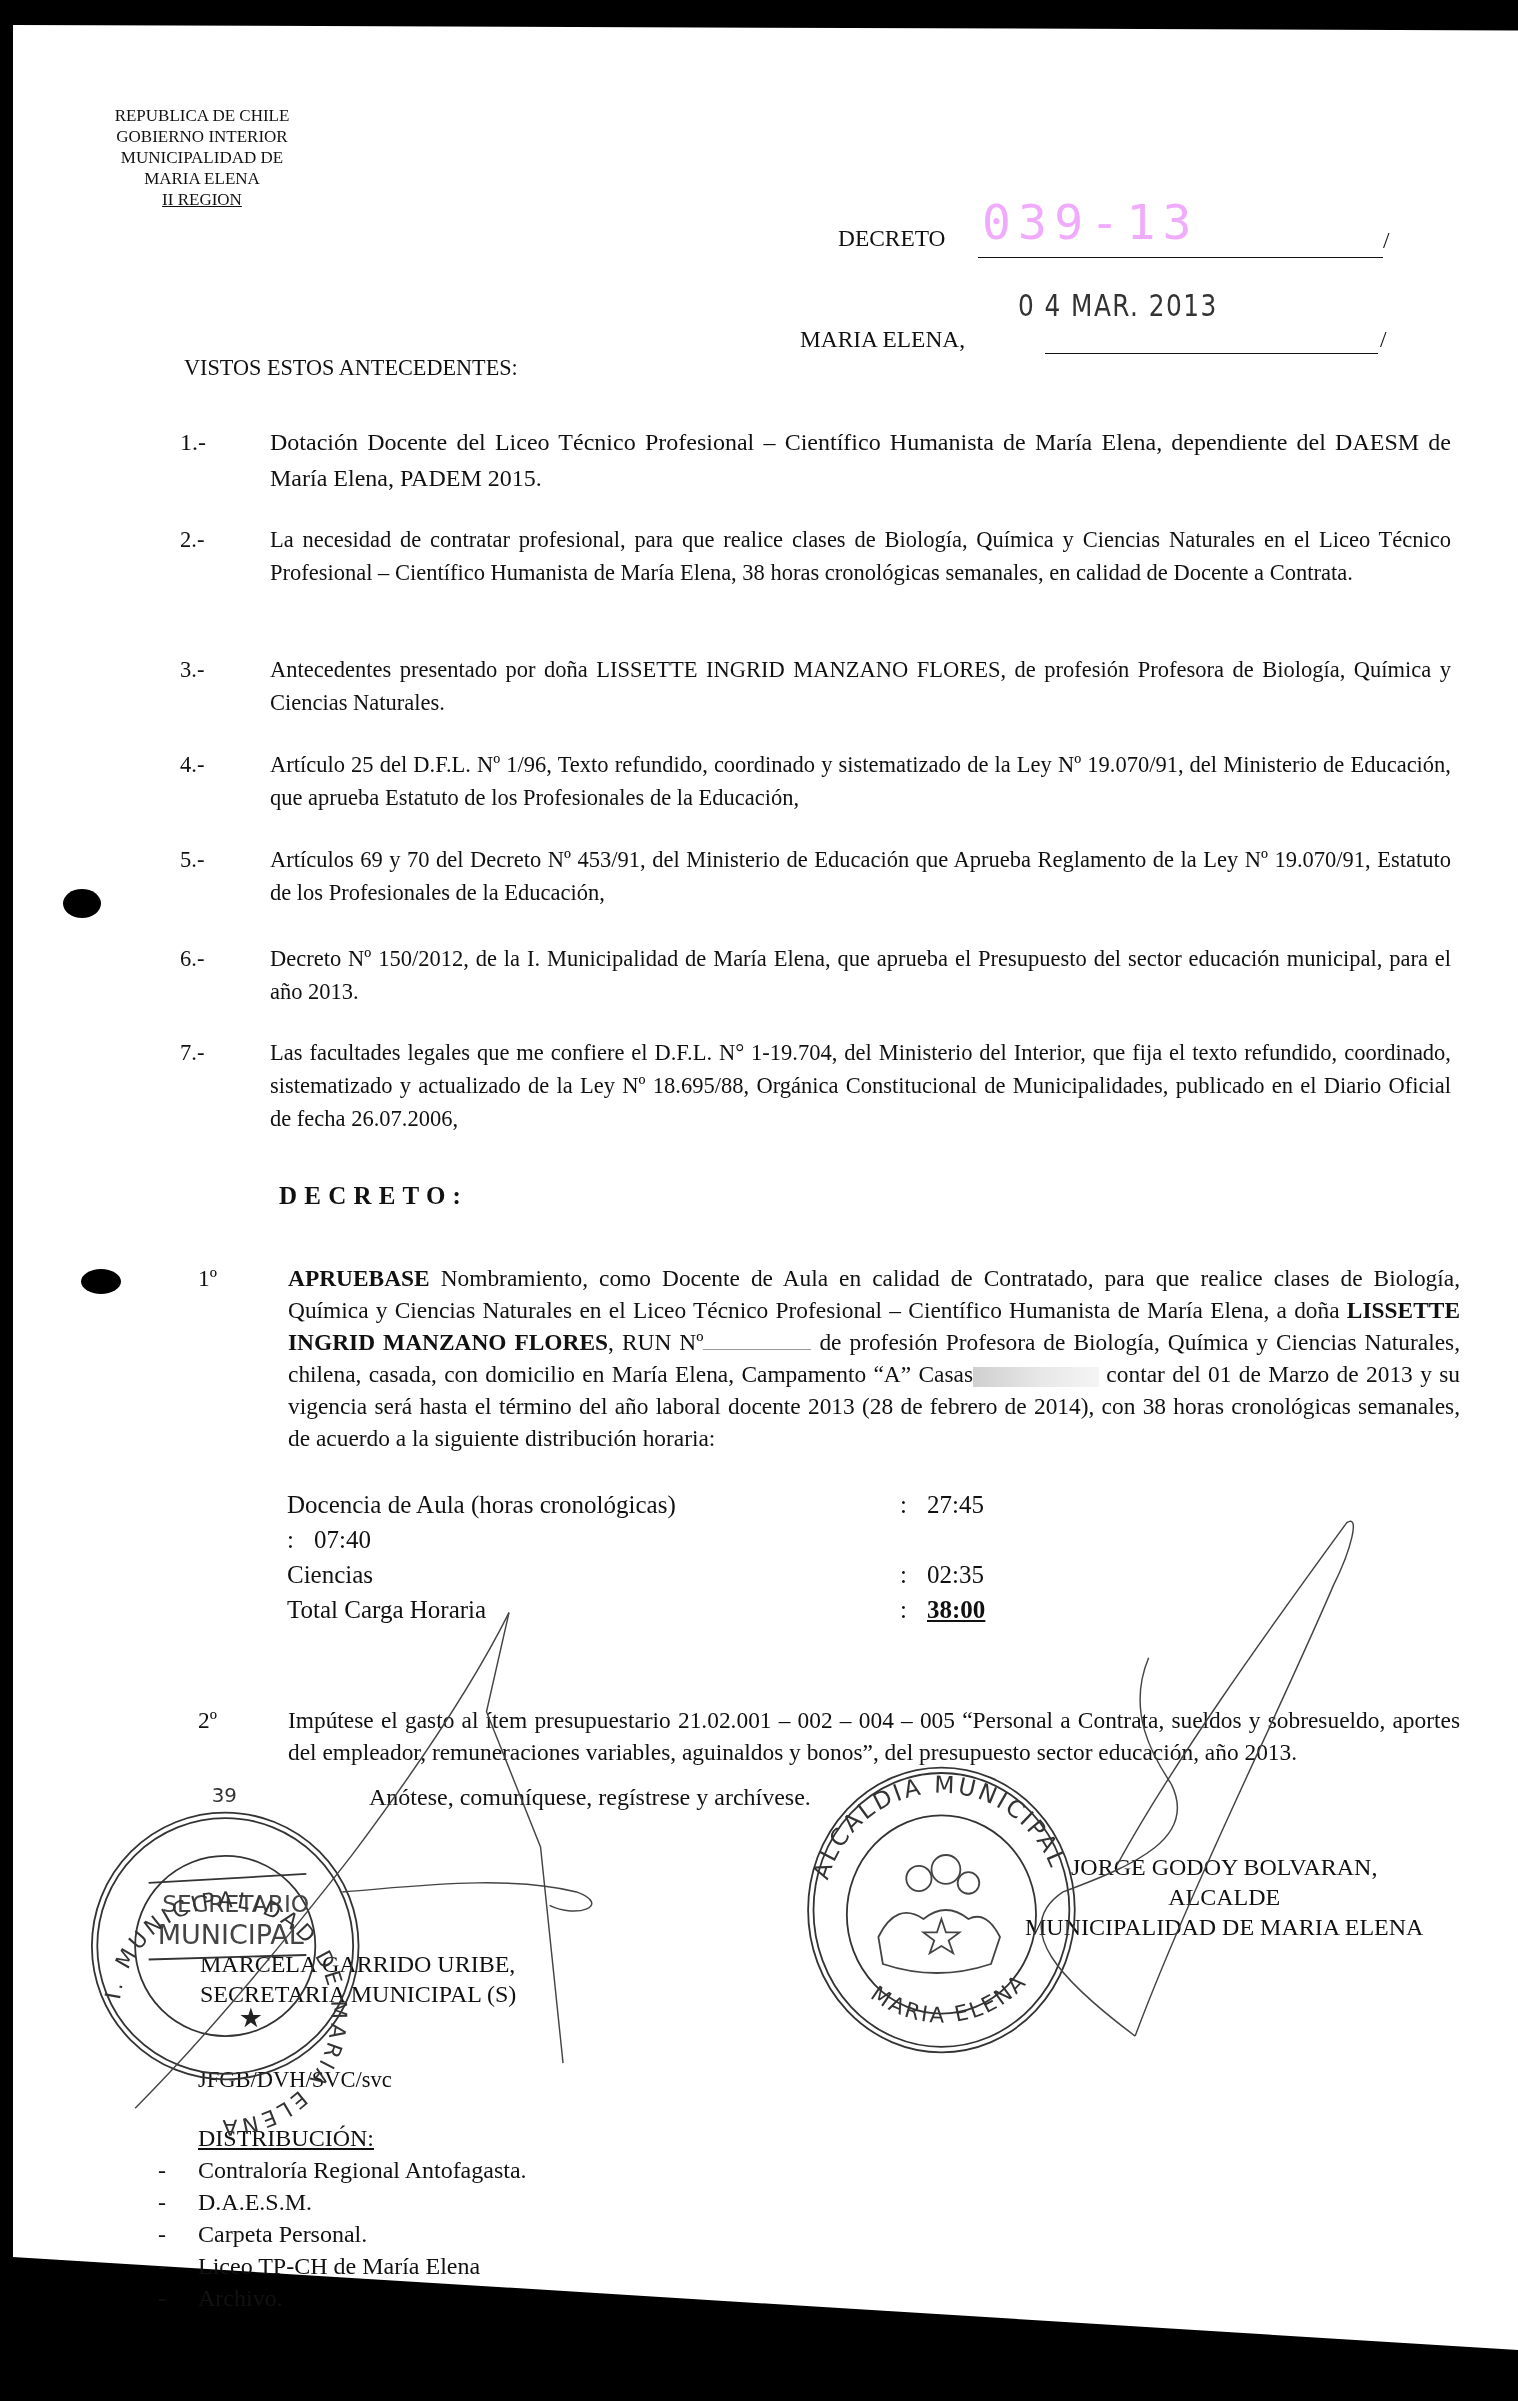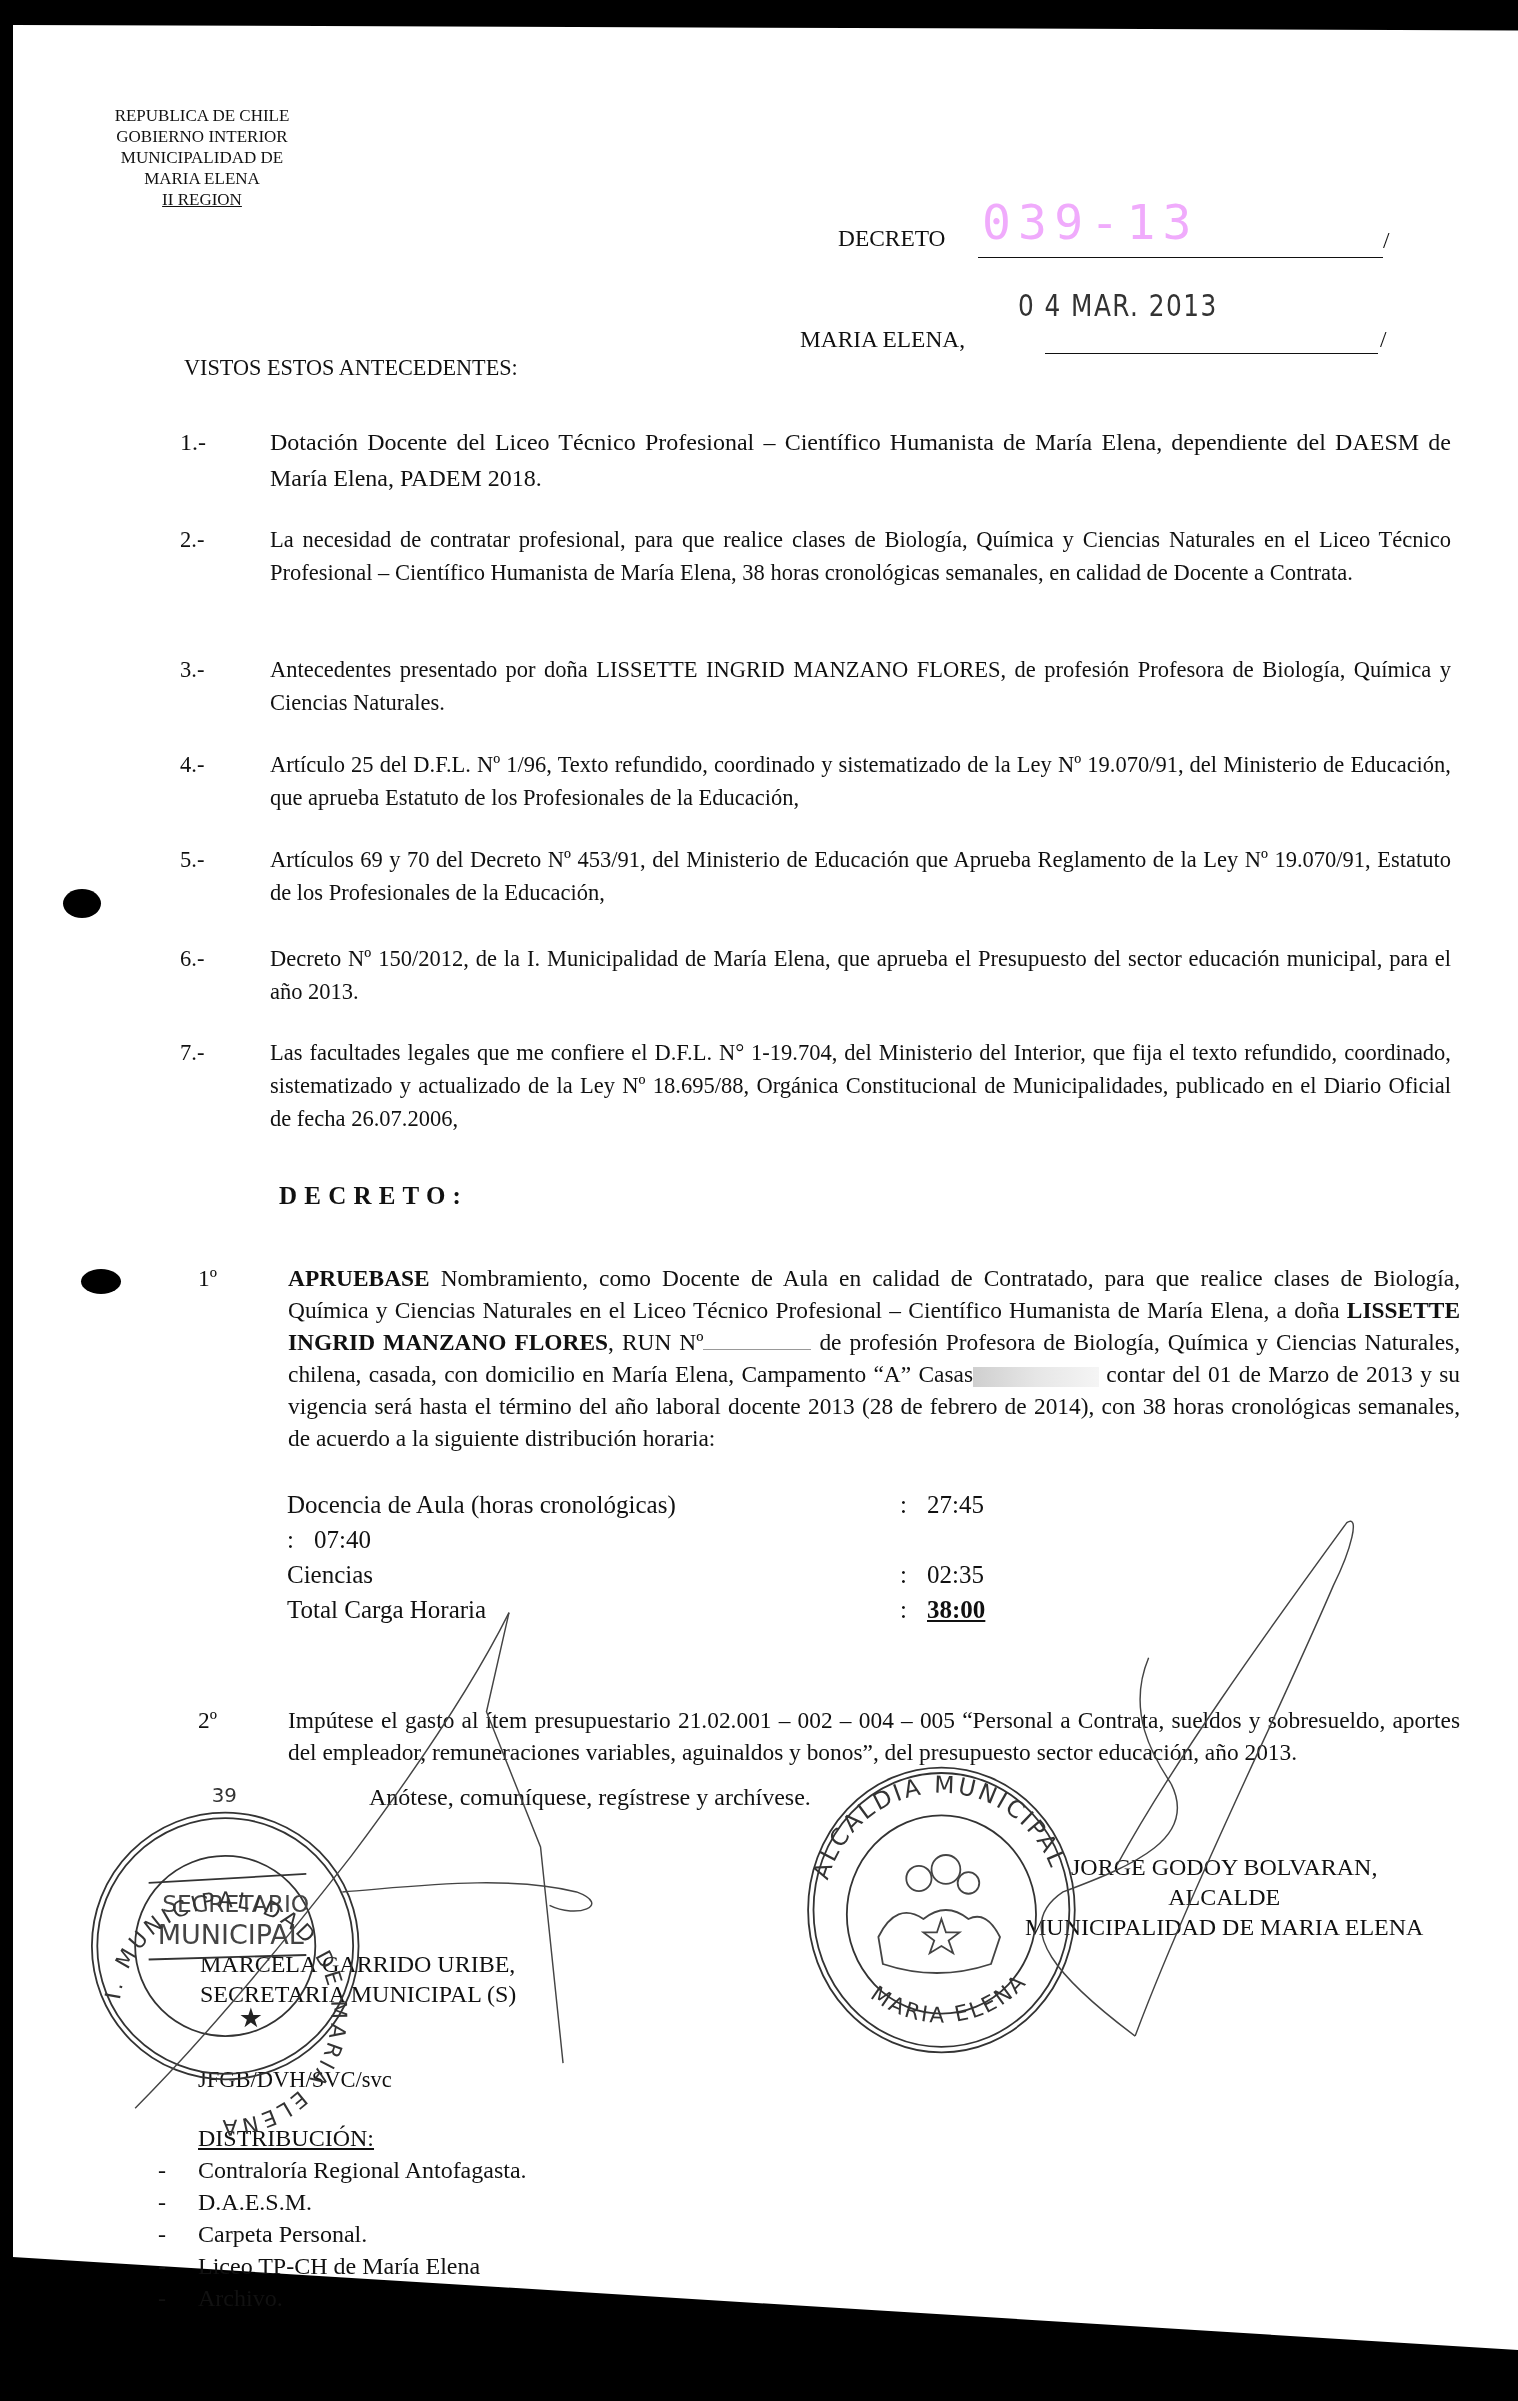--- a/index.html
+++ b/index.html
@@ -71,21 +71,21 @@
 
 <div class="abs dec-label" style="left:800px;top:326px;">MARIA ELENA,</div>
 <div class="abs line" style="left:1045px;top:353px;width:333px;"></div>
 <div class="abs slash" style="left:1380px;top:326px;">/</div>
 <div class="abs stamp-date" style="left:1018px;top:287px;">0 4 MAR. 2013</div>
 
 <div class="abs vistos">VISTOS ESTOS ANTECEDENTES:</div>
 
 <div class="abs item" style="top:424px;">
   <span class="num">1.-</span>
-  <div class="txt">Dotación Docente del Liceo Técnico Profesional – Científico Humanista de María Elena, dependiente del DAESM de María Elena, PADEM 2018.</div>
+  <div class="txt">Dotación Docente del Liceo Técnico Profesional – Científico Humanista de María Elena, dependiente del DAESM de María Elena, PADEM 2015.</div>
 </div>
 <div class="abs item" style="top:523px;font-size:22.5px;line-height:33px;">
   <span class="num">2.-</span>
   <div class="txt">La necesidad de contratar profesional, para que realice clases de Biología, Química y Ciencias Naturales en el Liceo Técnico Profesional – Científico Humanista de María Elena, 38 horas cronológicas semanales, en calidad de Docente a Contrata.</div>
 </div>
 <div class="abs item" style="top:653px;font-size:22.5px;line-height:33px;">
   <span class="num">3.-</span>
   <div class="txt">Antecedentes presentado por doña LISSETTE INGRID MANZANO FLORES, de profesión Profesora de Biología, Química y Ciencias Naturales.</div>
 </div>
 <div class="abs item" style="top:748px;font-size:22.5px;line-height:33px;">

